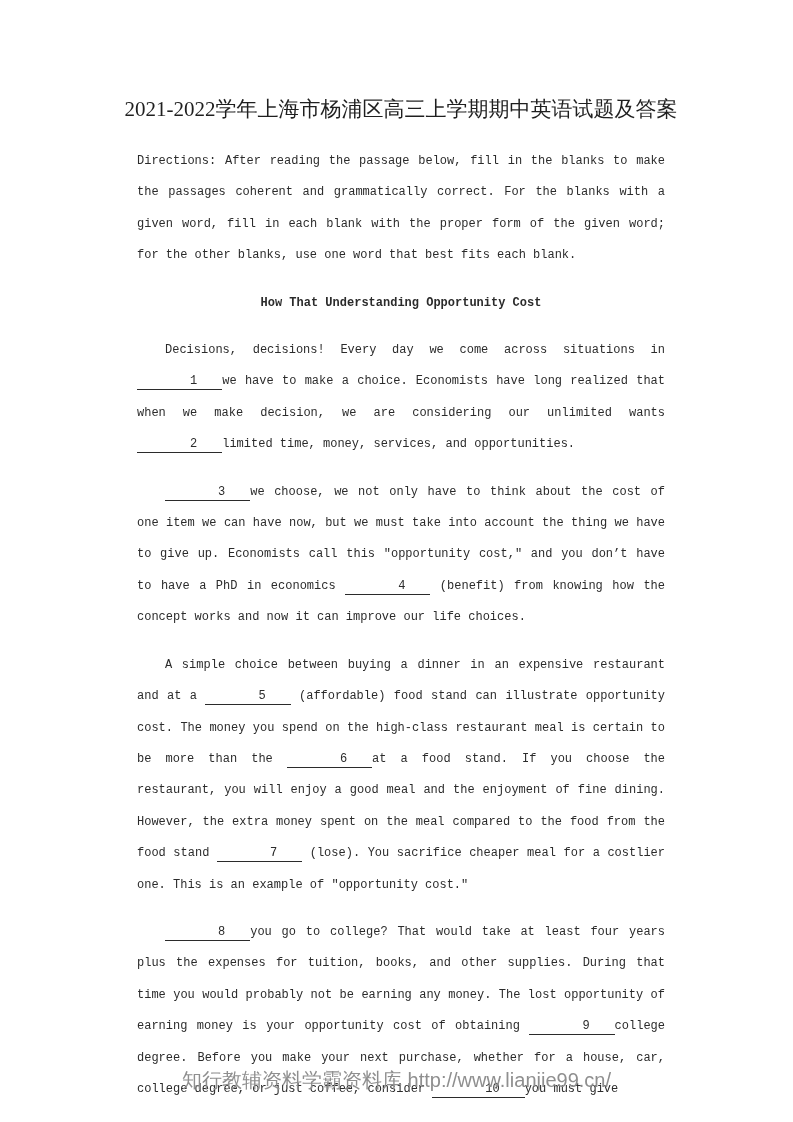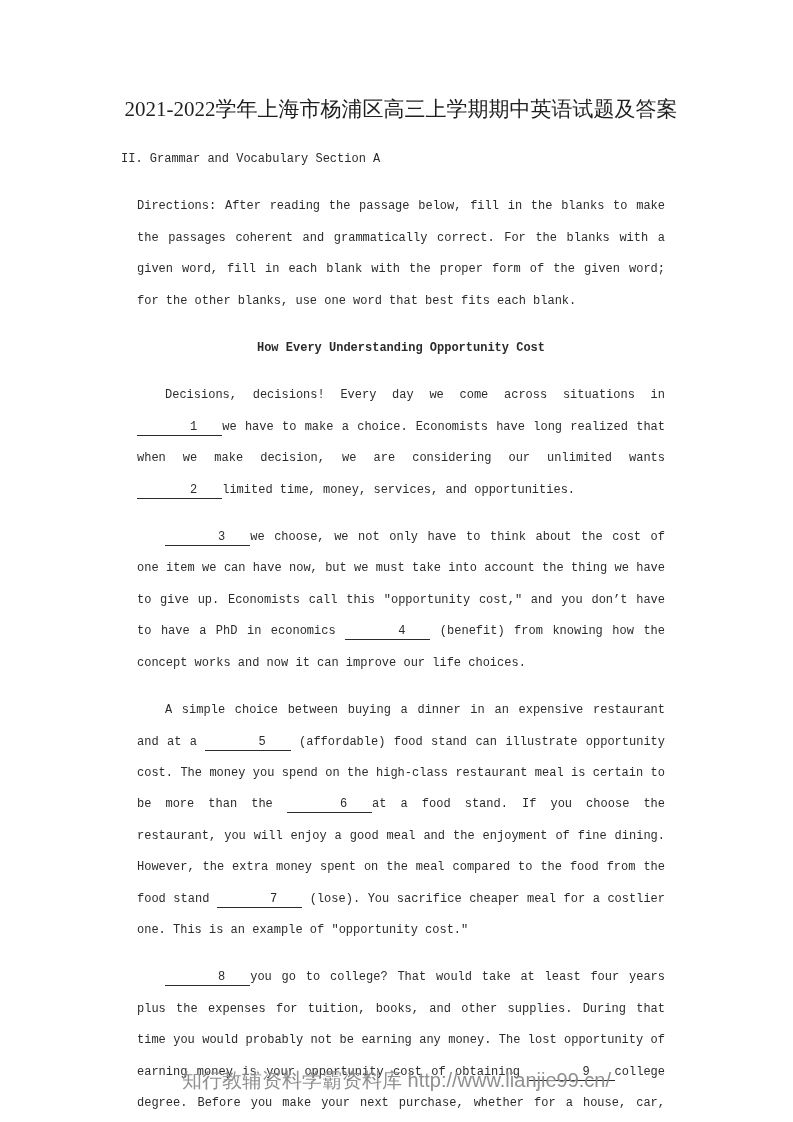--- a/index.html
+++ b/index.html
@@ -67,25 +67,24 @@
 </style>
 </head>
 <body>
 
 <div class="page">
 
   <h1 class="doc-title">2021-2022学年上海市杨浦区高三上学期期中英语试题及答案</h1>
 
   <div class="body-text">
 
-    <div class="section-heading">II. Grammar and Vocabulary Section A</div>
 
     <p class="directions">Directions: After reading the passage below, fill in the blanks to make the passages coherent and grammatically correct. For the blanks with a given word, fill in each blank with the proper form of the given word; for the other blanks, use one word that best fits each blank.</p>
 
-    <div class="passage-title">How Every Understanding Opportunity Cost</div>
+    <div class="passage-title">How That Understanding Opportunity Cost</div>
 
     <div>
         <p class="para indent"><span>Decisions, decisions! Every day we come across situations in </span><span class="blank">1</span><span>we have to make a choice. Economists have long realized that when we make decision, we are considering our unlimited wants </span><span class="blank">2</span><span>limited time, money, services, and opportunities.</span></p>
         <p class="para indent"><span class="blank">3</span><span>we choose, we not only have to think about the cost of one item we can have now, but we must take into account the thing we have to give up. Economists call this ″opportunity cost,″ and you don’t have to have a PhD in economics </span><span class="blank">4</span><span> (benefit) from knowing how the concept works and now it can improve our life choices.</span></p>
         <p class="para indent"><span>A simple choice between buying a dinner in an expensive restaurant and at a </span><span class="blank">5</span><span> (affordable) food stand can illustrate opportunity cost. The money you spend on the high-class restaurant meal is certain to be more than the </span><span class="blank">6</span><span>at a food stand. If you choose the restaurant, you will enjoy a good meal and the enjoyment of fine dining. However, the extra money spent on the meal compared to the food from the food stand </span><span class="blank">7</span><span> (lose). You sacrifice cheaper meal for a costlier one. This is an example of ″opportunity cost.″</span></p>
         <p class="para indent"><span class="blank">8</span><span>you go to college? That would take at least four years plus the expenses for tuition, books, and other supplies. During that time you would probably not be earning any money. The lost opportunity of earning money is your opportunity cost of obtaining </span><span class="blank">9</span><span>college degree. Before you make your next purchase, whether for a house, car, college degree, or just coffee, consider </span><span class="blank">10</span><span>you must give</span></p>
       </div>
 
   </div>
 

